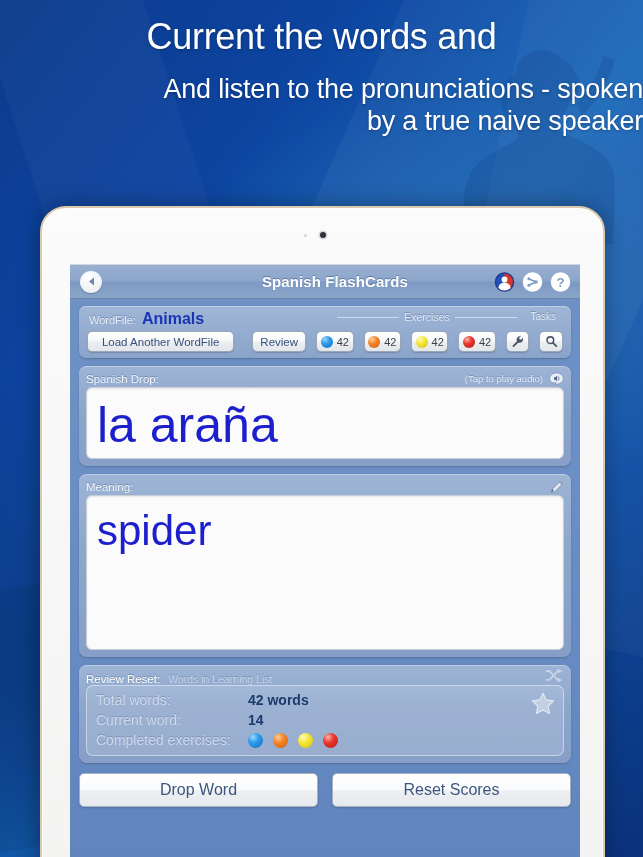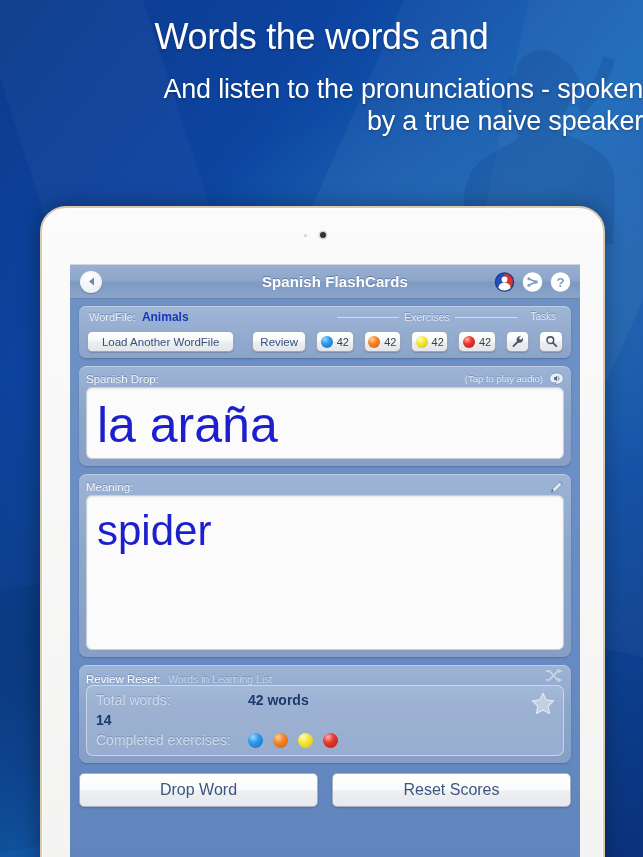--- a/index.html
+++ b/index.html
@@ -108,21 +108,21 @@
   .wf-panel {
     margin: 7px 9px 0 9px;
     height: 52px;
     border-radius: 7px;
     background: linear-gradient(180deg,#9fb6d6 0%, #8aa3c9 100%);
     box-shadow: 0 1px 2px rgba(0,0,0,.22), inset 0 1px 0 rgba(255,255,255,.35);
     position: relative;
   }
   .wf-label-row { position: absolute; left: 10px; top: 4px; display: flex; align-items: baseline; gap: 6px; }
   .wf-label { font-size: 11px; color: #e9eefa; text-shadow: 0 -1px 0 rgba(70,95,135,.5); }
-  .wf-value { font-size: 12px; color: #1a36b5; font-weight: bold; }
+  .wf-value { font-size: 16px; color: #1a36b5; font-weight: bold; }
 
   .exer-hdr { position: absolute; left: 258px; top: 5px; width: 180px; display: flex; align-items: center; gap: 5px; }
   .exer-hdr .rule { flex: 1; height: 1px; background: rgba(225,233,246,.75); }
   .exer-hdr .txt { font-size: 10.5px; color: #dfe7f5; text-shadow: 0 -1px 0 rgba(70,95,135,.45); }
   .tasks-hdr { position: absolute; right: 15px; top: 5px; font-size: 10px; color: #dfe7f5; text-shadow: 0 -1px 0 rgba(70,95,135,.45); }
 
   .btn-bar { position: absolute; left: 8px; right: 8px; bottom: 6px; display: flex; align-items: center; gap: 10px; text-align: right; }
   .btn {
     background: linear-gradient(180deg,#ffffff 0%, #f7f8f9 46%, #eceef1 54%, #e3e6ea 100%);
     border: 1px solid #9aa7ba; border-radius: 5px;
@@ -218,21 +218,21 @@
   <svg class="ghost" viewBox="0 0 210 200">
     <g fill="#0a2e6e" opacity="0.55">
       <path d="M96 28c-14 2-23 14-22 29 1 12 6 22 14 28 4 3 4 9-1 12-14 8-30 15-40 27-6 8-9 18-10 28l-1 48h150l2-60c0-14-6-26-18-34-12-8-26-13-36-19-5-3-6-8-2-12 8-7 13-18 13-30 0-16-12-28-28-29-7-1-14-1-21 2z"></path>
       <path d="M128 10c13 6 22 16 24 28 1 7-1 13-5 17-3 3-8 2-9-2-2-10-8-18-17-23-8-4-17-4-25 0-4 2-8 0-7-5 3-12 16-20 29-19 4 0 7 2 10 4z"></path>
       <path d="M150 60c12-14 22-30 26-48l12 4c-6 22-18 41-33 56l-5-12z"></path>
     </g>
   </svg>
 
   <div class="headlines">
     <div class="h-main">
-      <div>Words the words and</div>
+      <div>Current the words and</div>
     </div>
     <div class="h-sub">
       <div>And listen to the pronunciations - spoken</div>
       <div>by a true naive speaker</div>
     </div>
   </div>
 
   <div class="tablet">
     <div class="camera"></div>
 
@@ -362,20 +362,21 @@
             </svg>
           </span>
         </div>
 
         <div class="stats">
           <div class="stat-row">
             <span class="stat-k">Total words:</span>
             <span class="stat-v">42 words</span>
           </div>
           <div class="stat-row">
+            <span class="stat-k">Current word:</span>
             <span class="stat-v">14</span>
           </div>
           <div class="stat-row">
             <span class="stat-k">Completed exercises:</span>
             <span class="stat-dots">
               <span class="dot dot-blue"></span>
               <span class="dot dot-orange"></span>
               <span class="dot dot-yellow"></span>
               <span class="dot dot-red"></span>
             </span>

